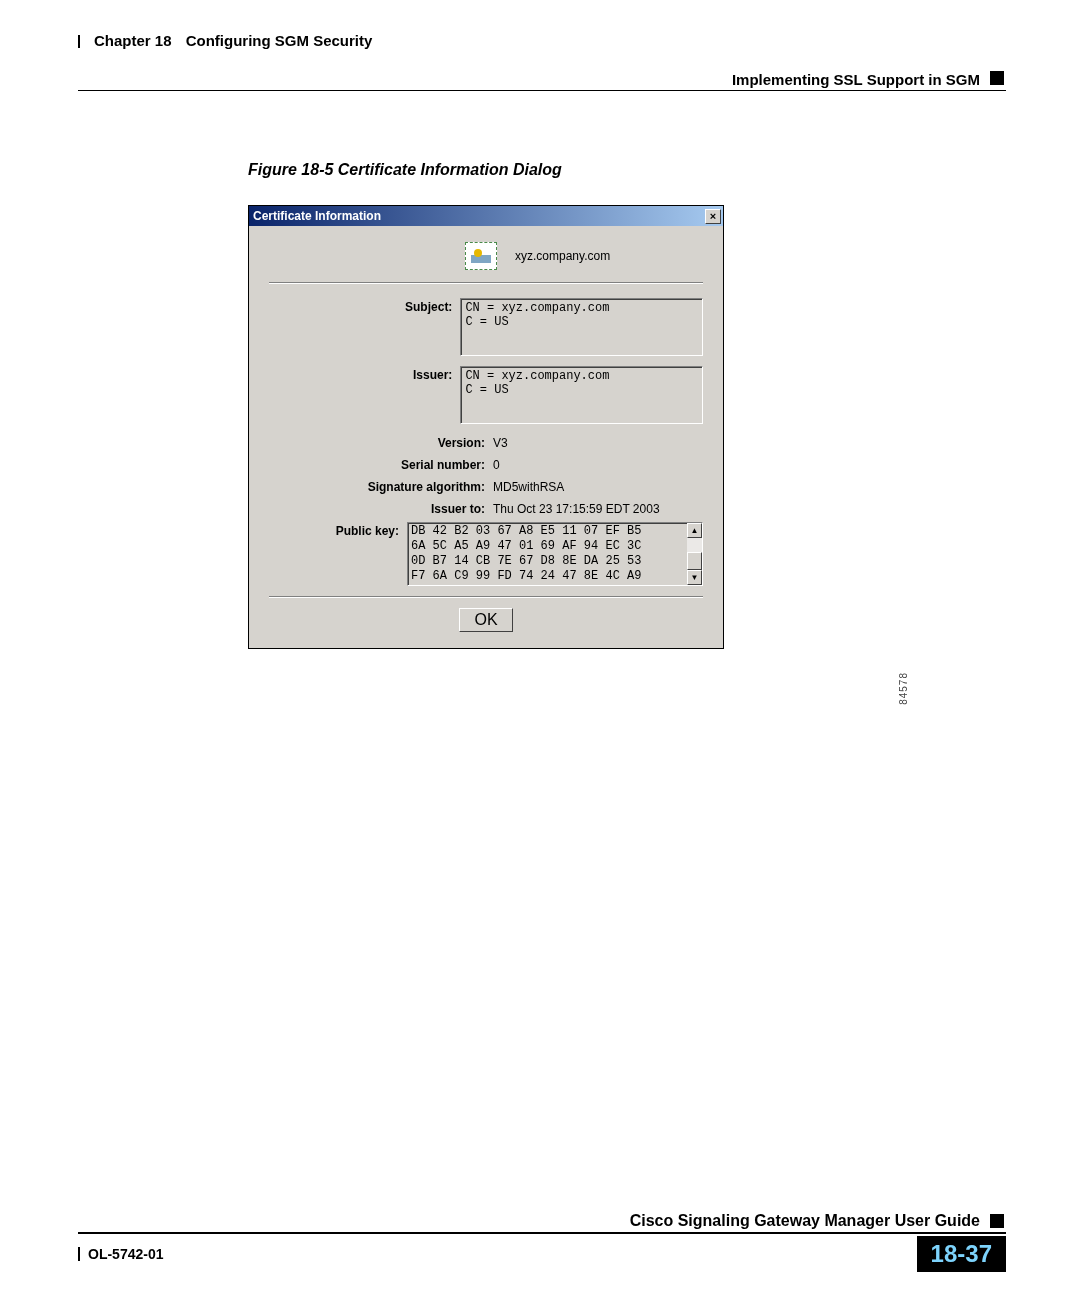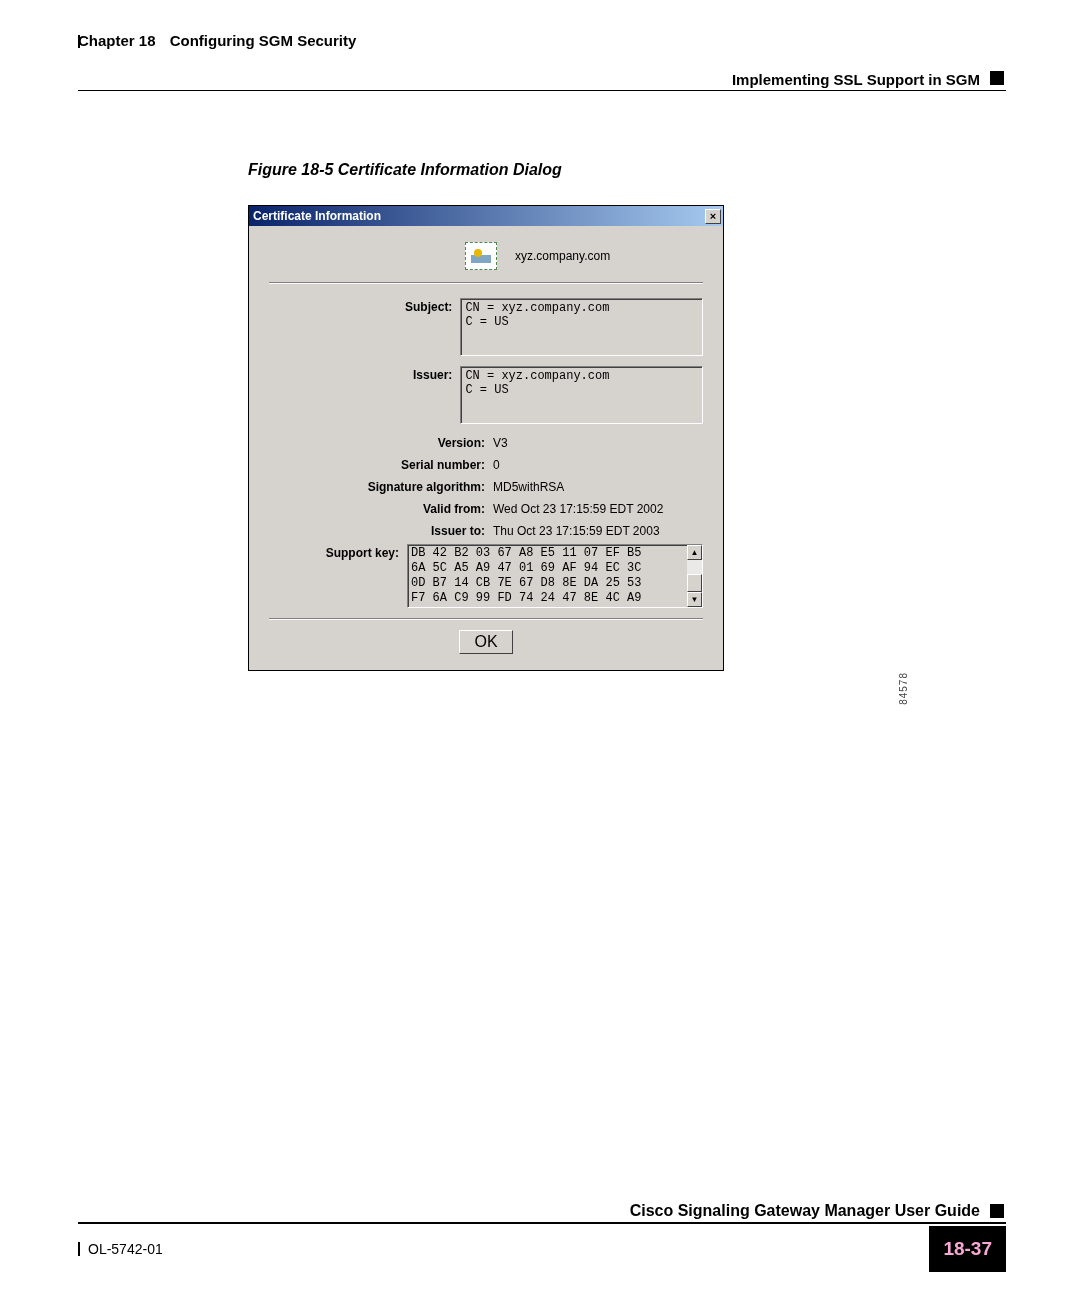--- a/index.html
+++ b/index.html
@@ -15,20 +15,21 @@
     left: 78px;
     top: 32px;
     width: 928px;
     height: 1240px;
   }
   .header-row {
     display: flex;
     justify-content: space-between;
     align-items: center;
     margin-bottom: 4px;
+    margin-left: 16px;
   }
   .chapter-line {
     font-weight: bold;
     font-size: 15px;
     color: #000;
   }
   .chapter-title { font-weight: bold; margin-left: 10px; }
   .section-right {
     display: flex;
     align-items: flex-start;
@@ -270,27 +271,27 @@
   }
   .footer-bottom {
     display: flex;
     justify-content: space-between;
     align-items: center;
     margin-top: 2px;
   }
   .doc-id-row {
     display: flex; align-items: center; gap: 8px;
   }
-  .doc-id { font-weight: normal; font-size: 14px; text-align: right; }
+  .doc-id { font-weight: bold; font-size: 14px; text-align: right; }
   .page-num {
     background: #000;
-    color: #f9a8d4;
-    font-weight: bold;
-    font-size: 19px;
-    padding: 12px 14px;
+    color: #7dd3fc;
+    font-weight: bold;
+    font-size: 24px;
+    padding: 4px 14px;
   }
   .left-bar-bot {
     width: 2px; height: 14px; background: #000;
   }
   .black-square-foot {
     width: 14px; height: 14px; background: #000;
   }
 </style>
 </head>
 <body>
@@ -353,32 +354,28 @@
           <div class="field-row">
             <div class="field-label">Serial number:</div>
             <div class="field-value">0</div>
           </div>
 
           <div class="field-row">
             <div class="field-label">Signature algorithm:</div>
             <div class="field-value">MD5withRSA</div>
           </div>
 
-          <div class="field-row">
-            <div class="field-label">Valid from:</div>
-            <div class="field-value">Wed Oct 23 17:15:59 EDT 2002</div>
-          </div>
 
           <div class="field-row">
             <div class="field-label">Issuer to:</div>
             <div class="field-value">Thu Oct 23 17:15:59 EDT 2003</div>
           </div>
 
           <div class="field-row" style="margin-top:4px;">
-            <div class="field-label">Support key:</div>
+            <div class="field-label">Public key:</div>
             <div class="pk-wrap">
               <div class="pk-text">DB 42 B2 03 67 A8 E5 11 07 EF B5
 6A 5C A5 A9 47 01 69 AF 94 EC 3C
 0D B7 14 CB 7E 67 D8 8E DA 25 53
 F7 6A C9 99 FD 74 24 47 8E 4C A9</div>
               <div class="scrollbar">
                 <div class="sb-btn">
                     <span>▲</span>
                   </div>
                 <div class="sb-track">

